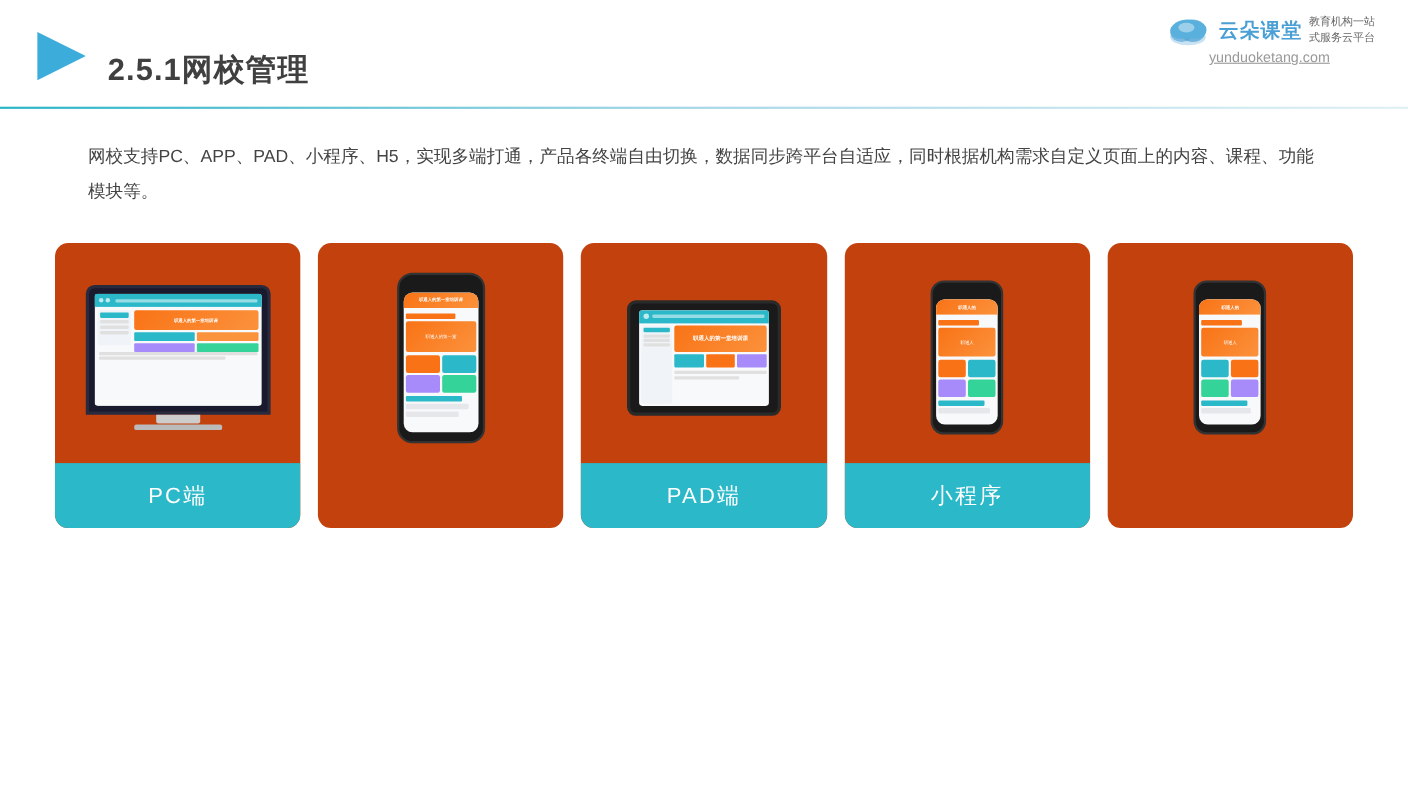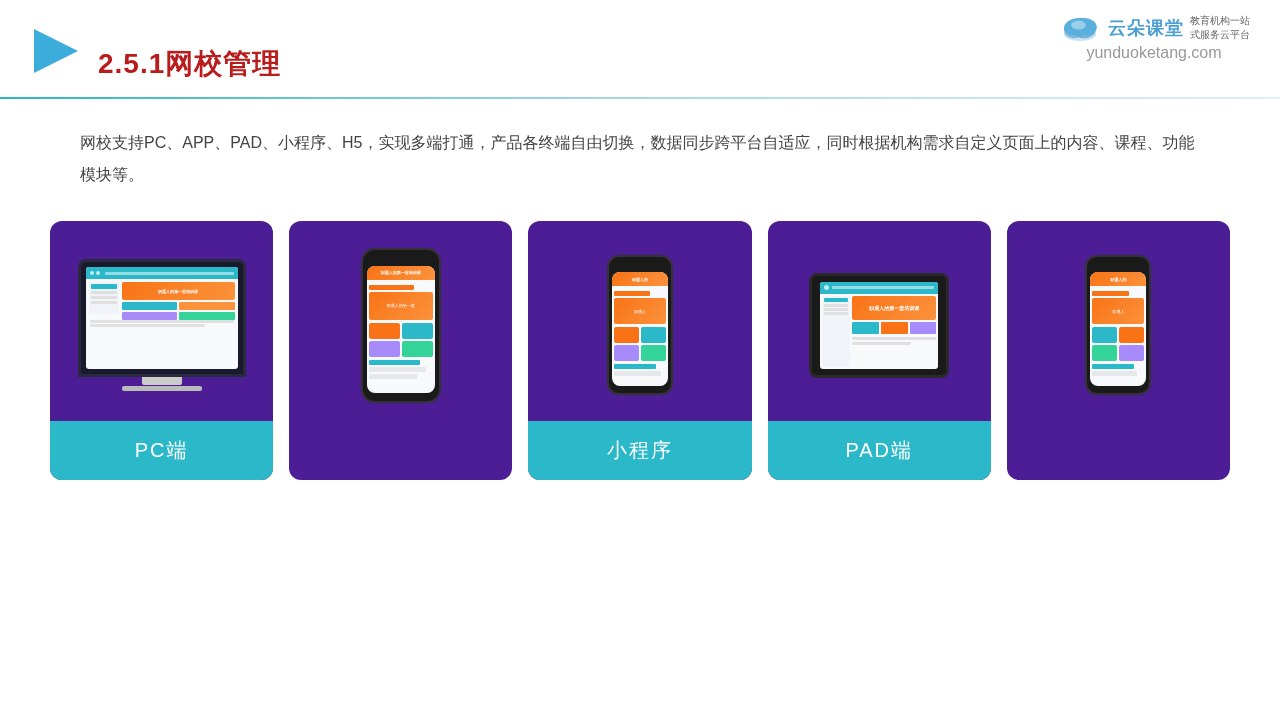--- a/index.html
+++ b/index.html
@@ -23,21 +23,21 @@
     .logo-arrow {
       width: 52px;
       height: 52px;
       margin-right: 16px;
       flex-shrink: 0;
     }
 
     .page-title {
       font-size: 28px;
       font-weight: bold;
-      color: #b91c1c;
+      color: #404040;
       letter-spacing: 1px;
       margin-top: 27px;
     }
 
     .brand-logo {
       position: absolute;
       right: 30px;
       top: 12px;
       display: flex;
       flex-direction: column;
@@ -50,23 +50,24 @@
     }
 
     .brand-text-main {
       font-size: 18px;
       font-weight: bold;
       color: #4a9fd4;
       letter-spacing: 1px;
     }
 
     .brand-url {
-      font-size: 16px;
+      font-size: 13px;
       color: #999;
       margin-top: 0;
+      text-decoration: underline;
     }
 
     
     .divider {
       height: 2px;
       background: linear-gradient(to right, #2bb5c8, #a8d8e8, #e0f0f5);
       margin: 14px 0 0 0;
     }
 
     
@@ -79,21 +80,21 @@
 
     
     .cards-container {
       display: flex;
       gap: 16px;
       padding: 10px 50px 0 50px;
       justify-content: center;
     }
 
     .card {
-      background: #4c1d95;
+      background: #c2410c;
       border-radius: 12px;
       width: 232px;
       overflow: hidden;
       display: flex;
       flex-direction: column;
     }
 
     .card-image-area {
       height: 200px;
       display: flex;
@@ -368,50 +369,20 @@
               <div class="phone-content-row" style="width:75%;"></div>
             </div>
           </div>
         </div>
       </div>
     </div>
   </div>
 
   <div class="card">
     <div class="card-image-area">
-      <div class="phone-mockup">
-        <div class="phone-mini-outer">
-          <div class="phone-notch"></div>
-          <div class="phone-screen" style="height:calc(100% - 8px);">
-            <div class="phone-header-bar">
-              <span class="phone-header-text">职通人的</span>
-            </div>
-            <div class="phone-content">
-              <div class="phone-content-row orange"></div>
-              <div style="height:26px; background:linear-gradient(135deg,#f97316,#fb923c); border-radius:2px; margin:2px 0; display:flex; align-items:center; justify-content:center;">
-                <span style="font-size:4px; color:white;">职通人</span>
-              </div>
-              <div class="phone-grid">
-                <div class="phone-grid-item g1"></div>
-                <div class="phone-grid-item g2"></div>
-                <div class="phone-grid-item g3"></div>
-                <div class="phone-grid-item g4"></div>
-              </div>
-              <div class="phone-content-row teal" style="margin-top:3px;"></div>
-              <div class="phone-content-row" style="width:90%;"></div>
-            </div>
-          </div>
-        </div>
-      </div>
-    </div>
-    <div class="card-label">小程序</div>
-  </div>
-
-  <div class="card">
-    <div class="card-image-area">
       <div class="tablet-mockup">
         <div class="tablet-outer">
           <div class="tablet-screen">
             <div class="tablet-nav" style="display:flex; align-items:center; padding:0 4px; gap:3px;">
               <div style="width:5px; height:5px; border-radius:50%; background:rgba(255,255,255,0.7);"></div>
               <div style="flex:1; height:3px; background:rgba(255,255,255,0.5); border-radius:1px;"></div>
             </div>
             <div style="display:flex; padding:2px; gap:2px; height:calc(100% - 12px);">
               <div style="width:28px; background:#f0f4f8; border-radius:2px; padding:2px;">
                 <div style="height:4px; background:#2bb8c8; border-radius:1px; margin-bottom:2px;"></div>
@@ -447,20 +418,50 @@
           <div class="phone-screen" style="height:calc(100% - 8px);">
             <div class="phone-header-bar">
               <span class="phone-header-text">职通人的</span>
             </div>
             <div class="phone-content">
               <div class="phone-content-row orange"></div>
               <div style="height:26px; background:linear-gradient(135deg,#f97316,#fb923c); border-radius:2px; margin:2px 0; display:flex; align-items:center; justify-content:center;">
                 <span style="font-size:4px; color:white;">职通人</span>
               </div>
               <div class="phone-grid">
+                <div class="phone-grid-item g1"></div>
+                <div class="phone-grid-item g2"></div>
+                <div class="phone-grid-item g3"></div>
+                <div class="phone-grid-item g4"></div>
+              </div>
+              <div class="phone-content-row teal" style="margin-top:3px;"></div>
+              <div class="phone-content-row" style="width:90%;"></div>
+            </div>
+          </div>
+        </div>
+      </div>
+    </div>
+    <div class="card-label">小程序</div>
+  </div>
+
+  <div class="card">
+    <div class="card-image-area">
+      <div class="phone-mockup">
+        <div class="phone-mini-outer">
+          <div class="phone-notch"></div>
+          <div class="phone-screen" style="height:calc(100% - 8px);">
+            <div class="phone-header-bar">
+              <span class="phone-header-text">职通人的</span>
+            </div>
+            <div class="phone-content">
+              <div class="phone-content-row orange"></div>
+              <div style="height:26px; background:linear-gradient(135deg,#f97316,#fb923c); border-radius:2px; margin:2px 0; display:flex; align-items:center; justify-content:center;">
+                <span style="font-size:4px; color:white;">职通人</span>
+              </div>
+              <div class="phone-grid">
                 <div class="phone-grid-item g2"></div>
                 <div class="phone-grid-item g1"></div>
                 <div class="phone-grid-item g4"></div>
                 <div class="phone-grid-item g3"></div>
               </div>
               <div class="phone-content-row teal" style="margin-top:3px;"></div>
               <div class="phone-content-row" style="width:85%;"></div>
             </div>
           </div>
         </div>

